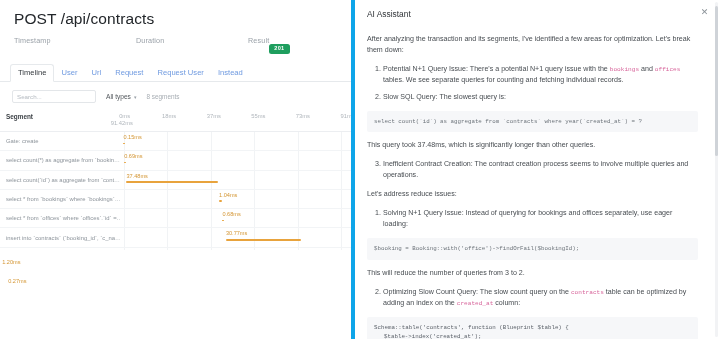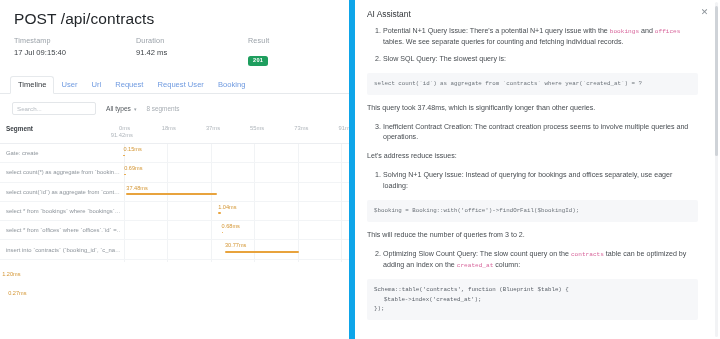--- a/index.html
+++ b/index.html
@@ -11,27 +11,27 @@
     color: #2f3133;
   }
   .app { display: flex; width: 720px; height: 339px; }
 
   
   .left {
     width: 355px; height: 339px;
     background: #ffffff;
     position: relative;
     overflow: hidden;
-    border-right: 6px solid #0ea5e9;
+    border-right: 4px solid #0ea5e9;
   }
   .title-row { padding: 10px 14px 2px 14px; }
   .title { font-size: 15.5px; font-weight: 400; color: #22262a; letter-spacing: .1px; }
 
   .meta { display: flex; padding: 6px 14px 0 14px; }
-  .meta-col { display: flex; flex-direction: column; }
+  .meta-col { display: flex; flex-direction: row; }
   .meta-col.ts { width: 122px; }
   .meta-col.dur { width: 112px; }
   .meta-label { font-size: 7.2px; color: #9aa1a8; letter-spacing: .15px; margin-bottom: 3px; }
   .meta-value { font-size: 7.6px; color: #3a3f44; }
   .badge {
     display: inline-block;
     background: #1e9e5e;
     color: #ffffff;
     font-size: 5.6px;
     font-weight: 700;
@@ -144,21 +144,21 @@
     padding: 9px 22px 0 12px;
     overflow: hidden;
   }
   .close-btn {
     position: absolute; top: 6px; right: 10px;
     width: 11px; height: 11px;
     color: #8b9298; font-size: 9px;
     display: flex; align-items: center; justify-content: center;
     cursor: pointer;
   }
-  .ai-title { font-size: 8.4px; color: #2f3337; margin-bottom: 7px; }
+  .ai-title { font-size: 8.4px; color: #2f3337; margin-bottom: 15px; }
   .p { font-size: 7.1px; line-height: 1.55; color: #474c51; margin-bottom: 8px; }
   .olist { margin: 0 0 8px 0; padding-left: 16px; }
   .olist li { font-size: 7.1px; line-height: 1.55; color: #474c51; margin-bottom: 6px; }
   code.inl {
     font-family: "Liberation Mono", monospace;
     font-size: 6.1px; color: #d7649a; background: transparent;
   }
   .code {
     background: #f6f7f9;
     border-radius: 2px;
@@ -192,39 +192,37 @@
 
   <div class="left">
 
     <div class="title-row">
       <div class="title">POST /api/contracts</div>
     </div>
 
     <div class="meta">
       <div class="meta-col ts">
         <div class="meta-label">Timestamp</div>
-        <div class="meta-value">17 Jul 09:15:40</div>
       </div>
       <div class="meta-col dur">
         <div class="meta-label">Duration</div>
-        <div class="meta-value">91.42 ms</div>
       </div>
       <div class="meta-col res">
         <div class="meta-label">Result</div>
         <div><span class="badge">201</span></div>
       </div>
     </div>
 
     <div class="tabs">
       <div class="tab active">Timeline</div>
       <div class="tab">User</div>
       <div class="tab">Url</div>
       <div class="tab">Request</div>
       <div class="tab">Request User</div>
-      <div class="tab">Booking</div>
+      <div class="tab">Instead</div>
     </div>
 
     <div class="filters">
       <div class="search-box">Search...</div>
       <div class="types-sel">
         <span>All types</span>
         <span class="chev">▾</span>
       </div>
       <div class="seg-count">8 segments</div>
     </div>
@@ -305,20 +303,21 @@
             </div>
           </div>
         </div>
     </div>
   </div>
 
   <div class="right">
     <div class="close-btn">✕</div>
     <div class="ai-title">AI Assistant</div>
 
+    <div class="p">After analyzing the transaction and its segments, I've identified a few areas for optimization. Let's break them down:</div>
 
     <ol class="olist">
       <li>
         <span>Potential N+1 Query Issue: There's a potential N+1 query issue with the </span><code class="inl">bookings</code><span> and </span><code class="inl">offices</code><span> tables. We see separate queries for counting and fetching individual records.</span>
       </li>
       <li>Slow SQL Query: The slowest query is:</li>
     </ol>
 
     <div class="code"><span class="k-grey">select count(`id`) as aggregate from `contracts` where year(`created_at`) = ?</span></div>
 

